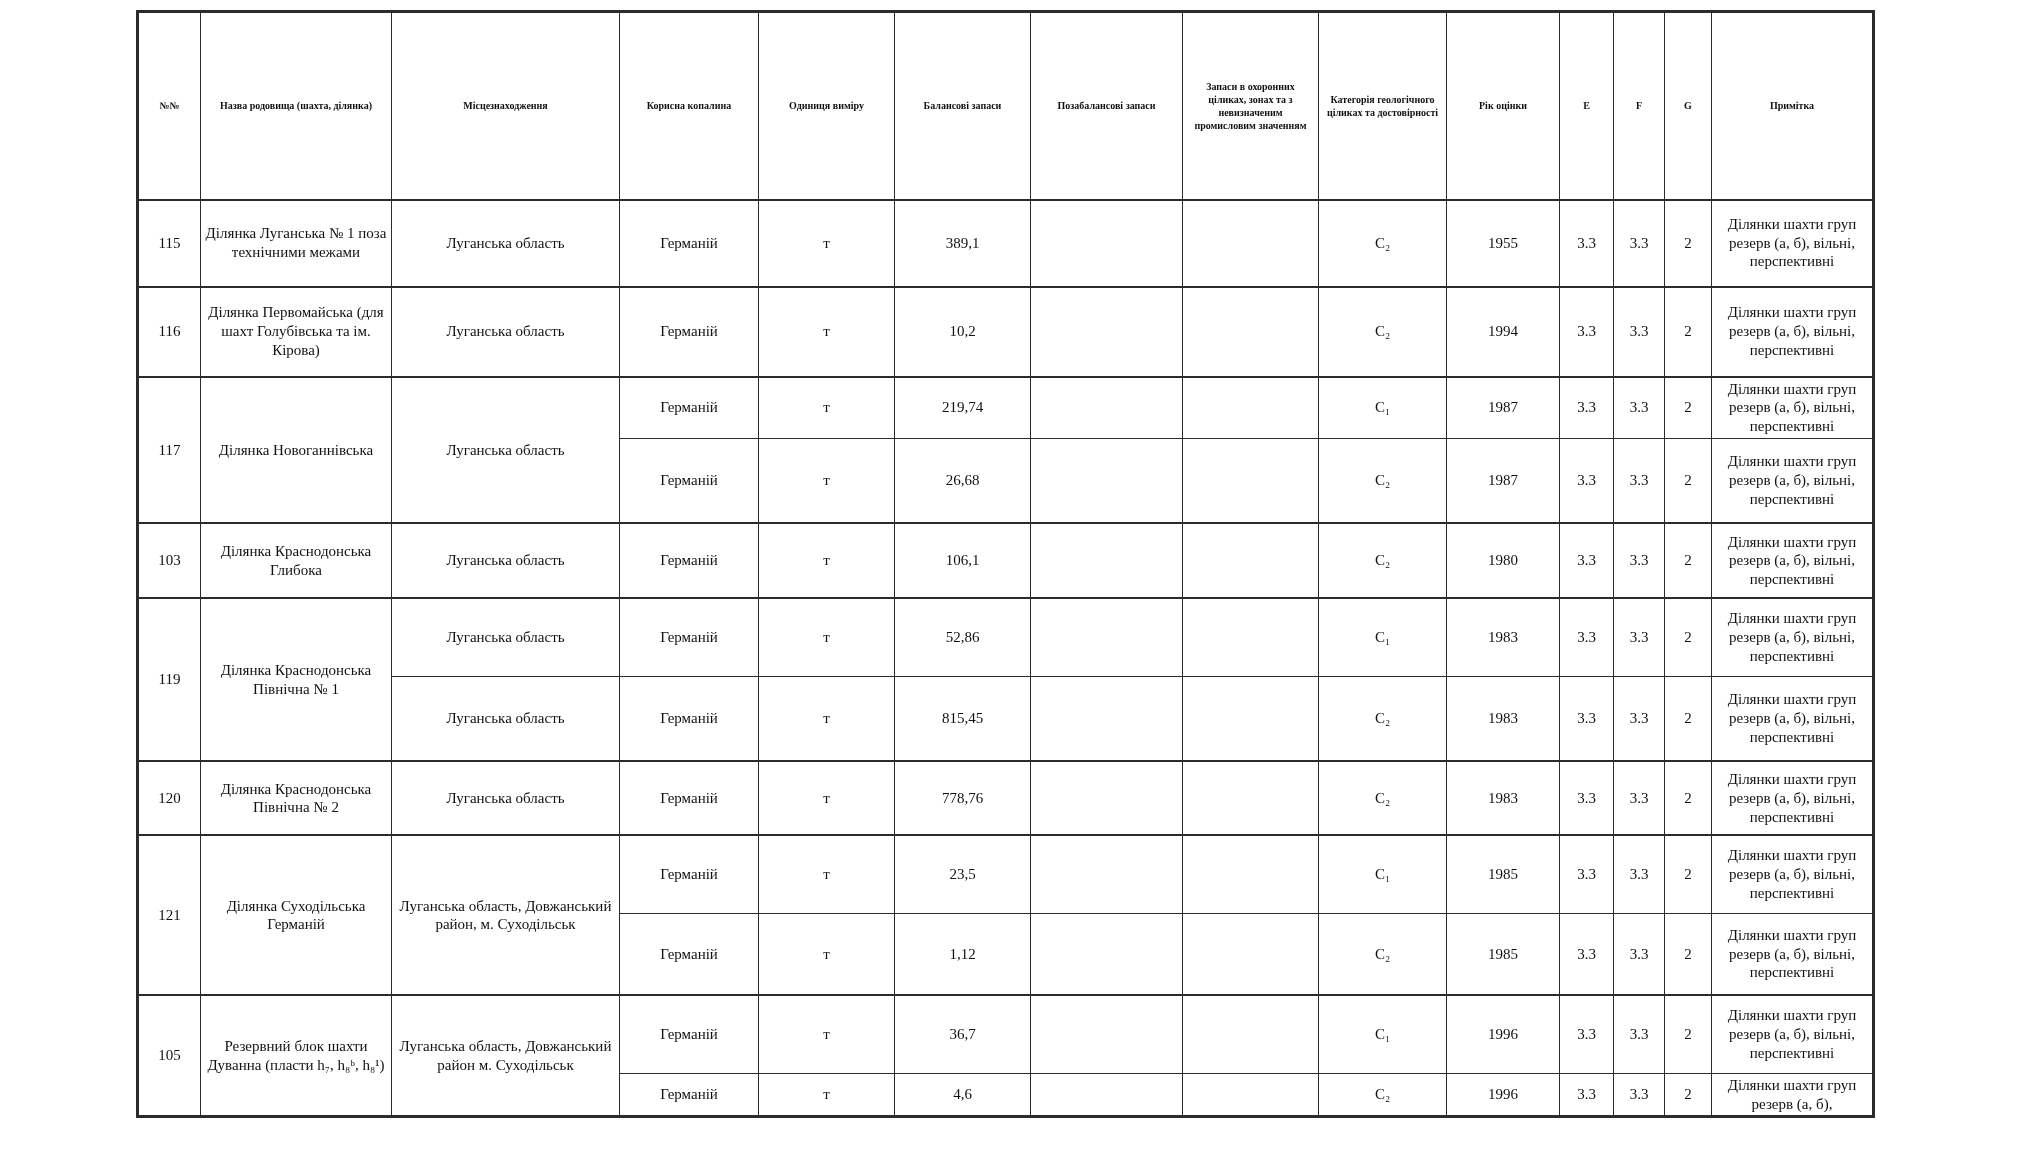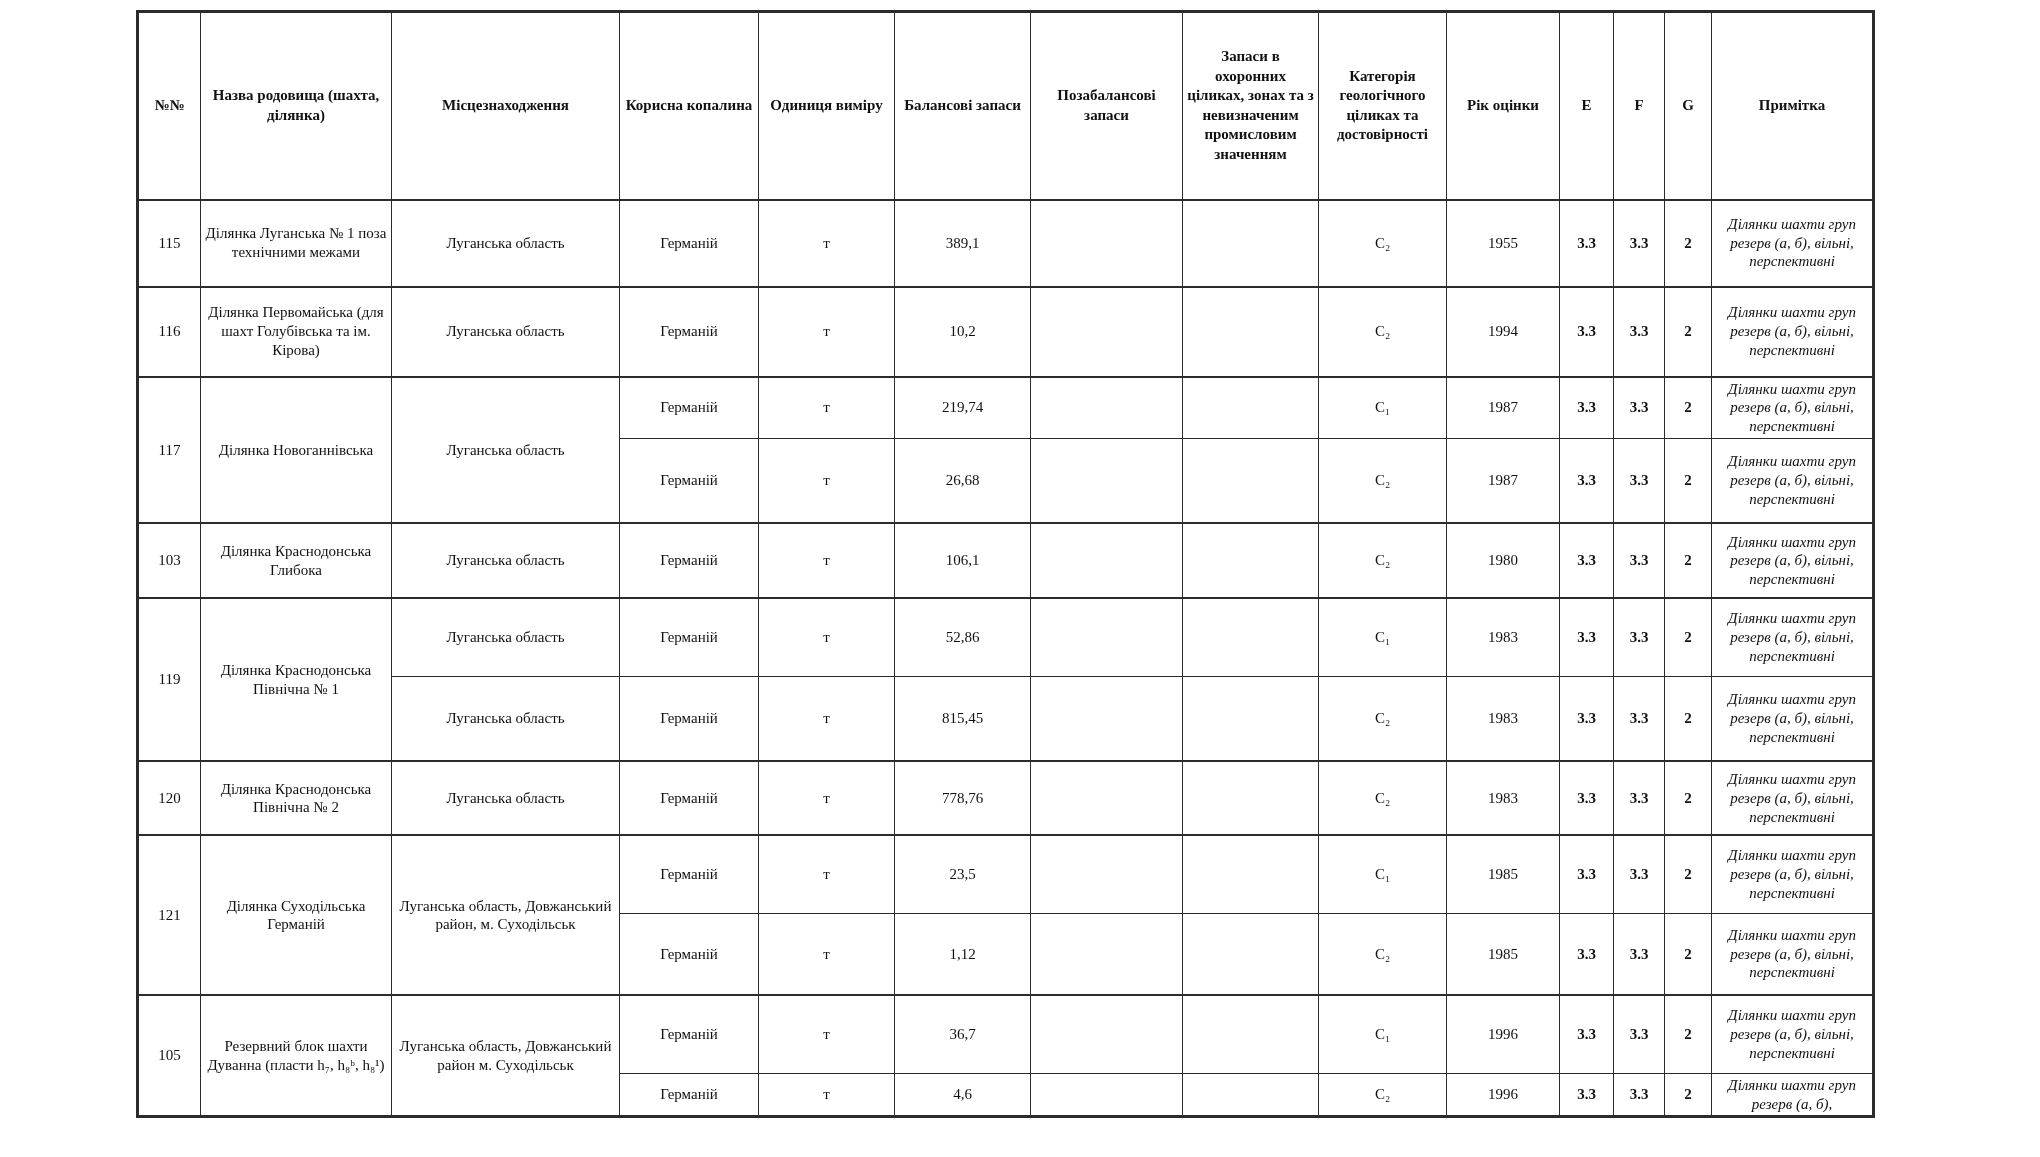--- a/index.html
+++ b/index.html
@@ -26,34 +26,33 @@
   table.registry th, table.registry td {
     border: 1.5px solid #2b2b2b;
     text-align: center;
     vertical-align: middle;
     padding: 2px 4px;
     overflow: hidden;
     word-wrap: break-word;
   }
   table.registry th {
     font-weight: bold;
-    font-size: 15px;
+    font-size: 10px;
     line-height: 1.3;
   }
   table.registry td {
     font-size: 15px;
     line-height: 1.25;
   }
   td.note {
     font-size: 14px;
     line-height: 15px;
-    font-style: italic;
   }
   td.efg {
-    font-weight: bold;
+    font-weight: normal;
   }
   tr.group-top td {
     border-top: 2.5px solid #2b2b2b;
   }
 </style>
 </head>
 <body>
 
 <table class="registry">
   <colgroup>

